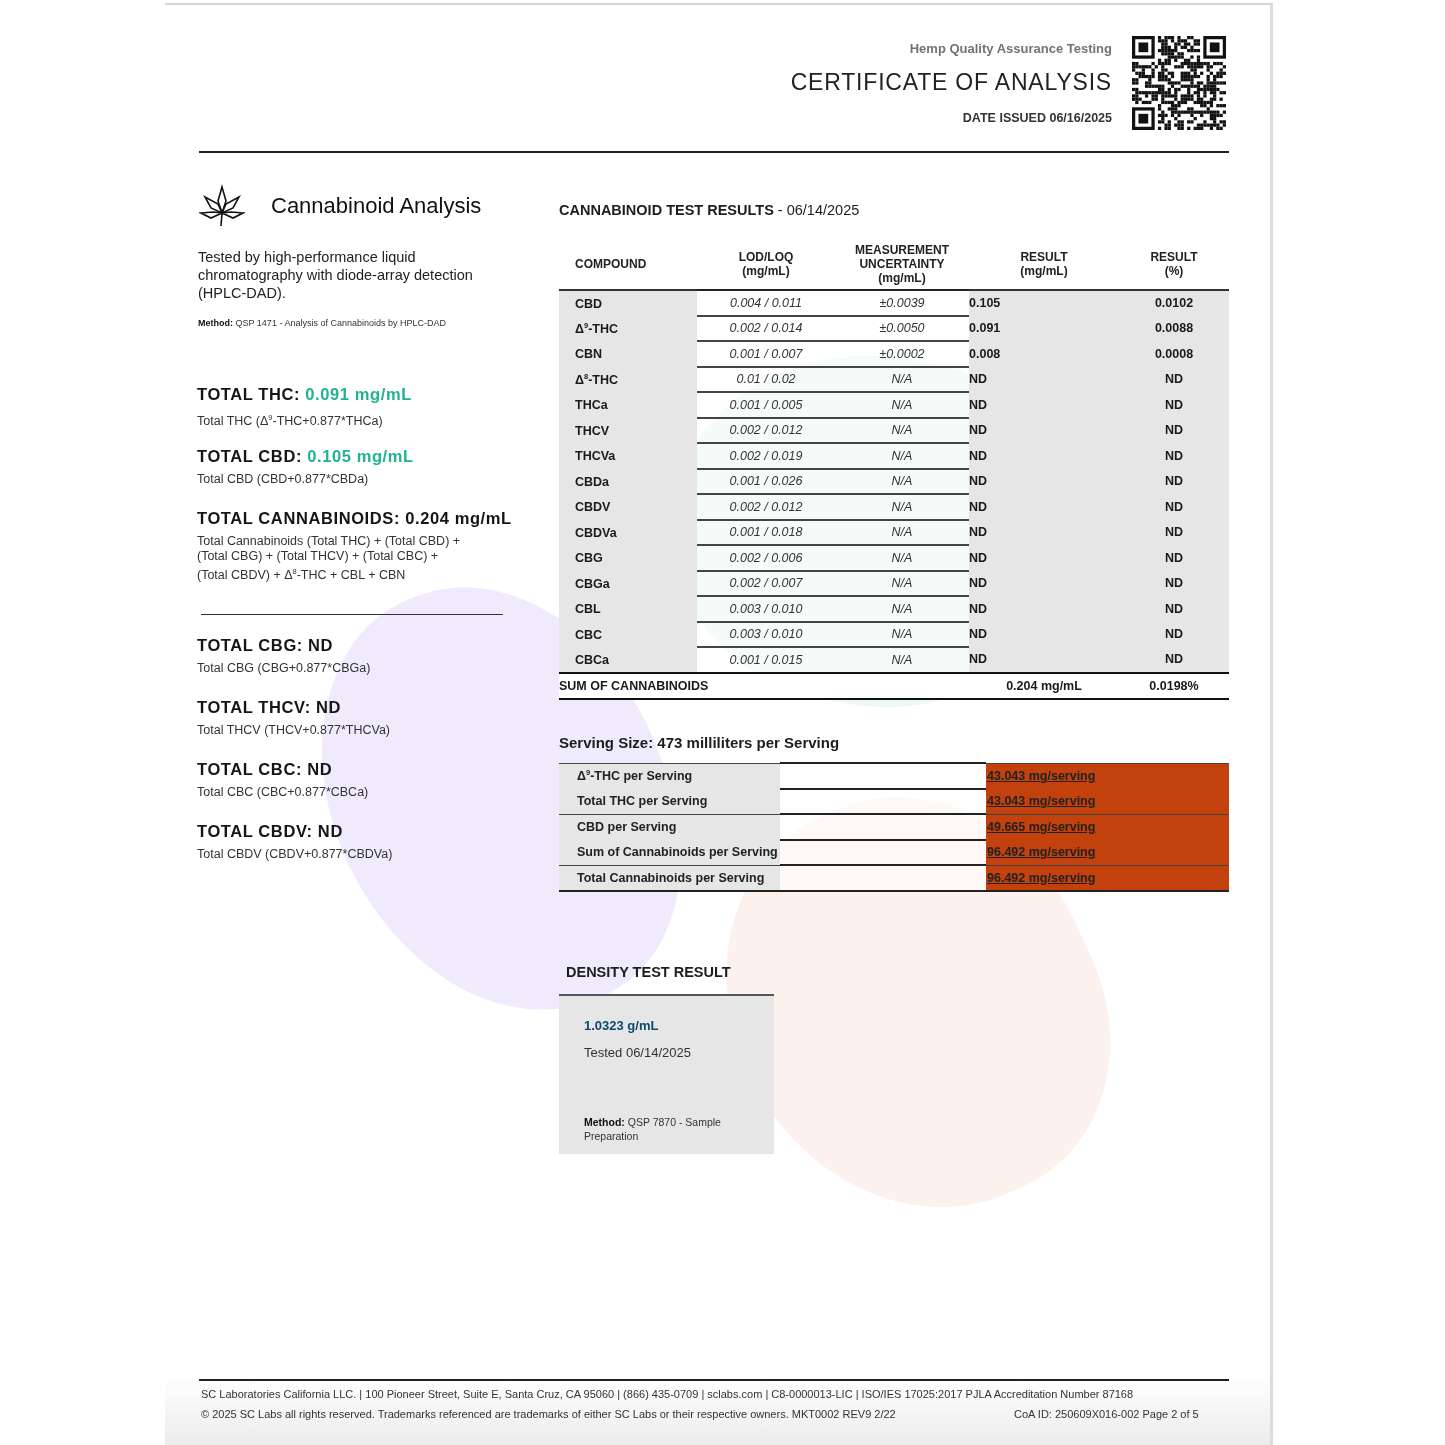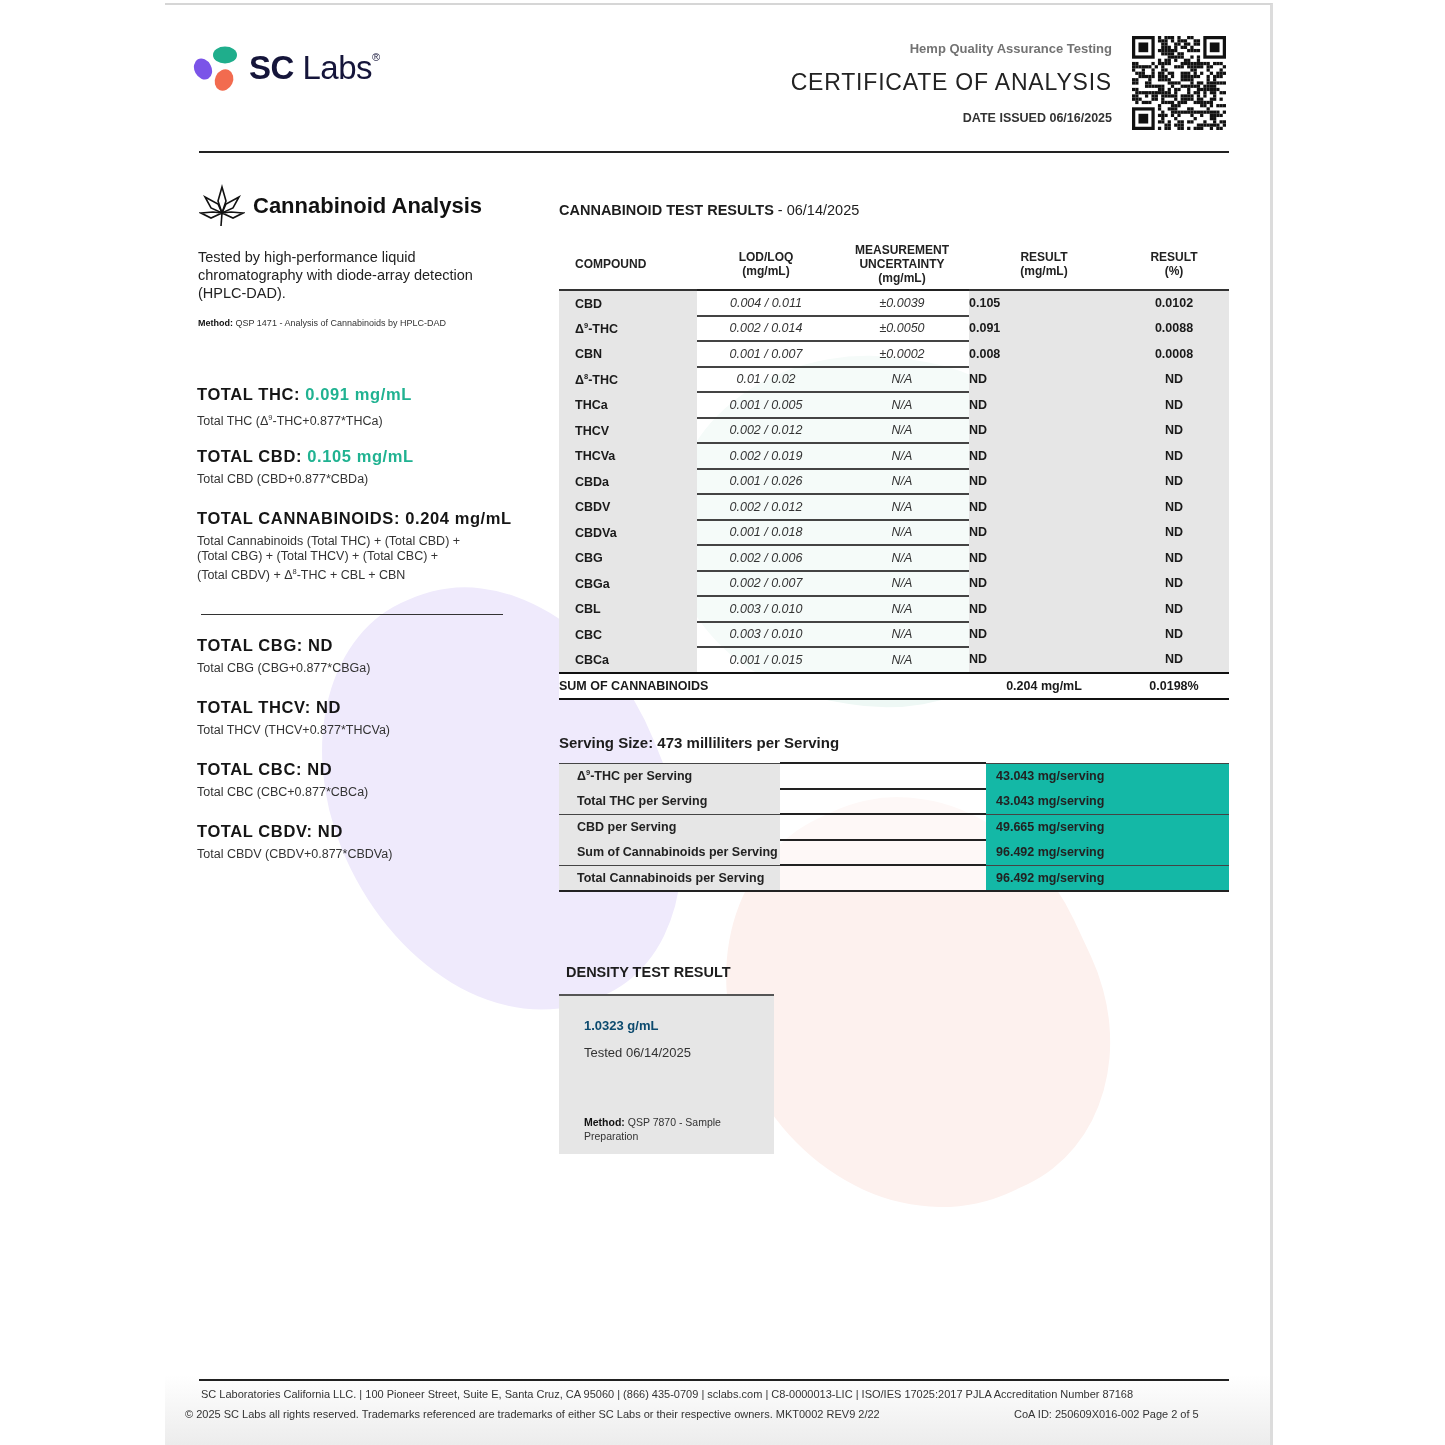--- a/index.html
+++ b/index.html
@@ -25,21 +25,21 @@
   .logo-text b { font-weight: 800; }
   .logo-reg { font-size: 11px; vertical-align: top; position: relative; top: 2px; }
   .hdr-sub { right: 158px; top: 36px; font-size: 13px; font-weight: bold; color: #737373; white-space: nowrap; }
   .hdr-title { right: 158px; top: 64px; font-size: 23px; color: #222; letter-spacing: 0.8px; white-space: nowrap; }
   .hdr-date { right: 158px; top: 106px; font-size: 12.5px; font-weight: bold; color: #333; white-space: nowrap; }
   .qr { left: 967px; top: 31px; width: 94px; height: 94px; }
   .hdr-rule { left: 34px; top: 146px; width: 1030px; height: 2px; background: #222; }
 
   
   .ca-title { left: 34px; top: 176px; height: 50px; display: flex; align-items: center; }
-  .ca-title span { font-size: 22px; font-weight: 700; color: #111; margin-left: 8px; }
+  .ca-title span { font-size: 22px; font-weight: 400; color: #111; margin-left: 26px; }
   .ca-desc { left: 33px; top: 243px; width: 320px; font-size: 14.5px; line-height: 18px; color: #222; }
   .method { left: 33px; top: 313px; font-size: 9px; color: #333; white-space: nowrap; }
   .method b { color: #111; }
 
   .total { left: 32px; font-size: 16.5px; font-weight: bold; letter-spacing: 0.6px; color: #151515; white-space: nowrap; }
   .total .val-green { color: #20b291; }
   .total-sub { left: 32px; font-size: 12.5px; color: #333; white-space: nowrap; line-height: 15px; }
   .left-rule { left: 36px; top: 609px; width: 302px; height: 1px; background: #333; }
 
   
@@ -59,56 +59,48 @@
   .tbl tr.sum td { background: #fff; border-top: 2px solid #111; border-bottom: 2px solid #111; font-weight: bold; height: 26px; font-size: 12.5px; }
   .tbl tr.sum td.s-label { }
   .tbl tr.sum td.s-v { text-align: center; }
 
   
   .serv-title { left: 394px; top: 729px; font-size: 15px; font-weight: 600; color: #1d1d1d; white-space: nowrap; }
   .serv { position: absolute; left: 394px; top: 757px; width: 670px; border-collapse: collapse; border-bottom: 2px solid #222; }
   .serv td { height: 25.5px; font-size: 12.5px; font-weight: bold; color: #222; vertical-align: middle; }
   .serv td.sv-label { background: #e6e6e6; width: 221px; padding-left: 18px; }
   .serv td.sv-mid { background: rgba(255,255,255,0.5); width: 206px; border-top: 2px solid #222; }
-  .serv td.sv-val { background: #14b8a6; padding-left: 10px; }
+  .serv td.sv-val { background: #c2410c; padding-left: 1px; text-decoration: underline; }
   .serv tr.grp td { border-top: 1.5px solid #444; }
   .serv tr.grp td.sv-mid { border-top: 2px solid #222; }
 
   
   .dens-title { left: 401px; top: 959px; font-size: 14.5px; font-weight: bold; color: #1d1d1d; white-space: nowrap; }
   .dens-box { left: 394px; top: 989px; width: 215px; height: 160px; background: #e6e6e6; border-top: 2px solid #555; }
   .dens-val { left: 25px; top: 22px; font-size: 13px; font-weight: bold; color: #0c4a6e; }
   .dens-date { left: 25px; top: 49px; font-size: 13px; color: #333; }
   .dens-method { left: 25px; top: 119px; font-size: 10.5px; line-height: 14px; color: #333; width: 180px; }
   .dens-method b { color: #111; }
 
   
   .foot-rule { left: 34px; top: 1374px; width: 1030px; height: 2px; background: #222; }
   .foot1 { left: 36px; top: 1383px; font-size: 11px; color: #333; white-space: nowrap; }
-  .foot2 { left: 20px; top: 1403px; font-size: 11px; color: #333; white-space: nowrap; }
+  .foot2 { left: 36px; top: 1403px; font-size: 11px; color: #333; white-space: nowrap; }
   .foot3 { left: 849px; top: 1403px; font-size: 11px; color: #333; white-space: nowrap; }
   sup { font-size: 0.6em; }
 </style>
 </head>
 <body>
 
 <div class="page">
   <div class="footer-fade"></div>
   <div class="blob blob-purple"></div>
   <div class="blob blob-green"></div>
   <div class="blob blob-red"></div>
 
-  <div class="abs logo">
-    <svg width="52" height="52" viewBox="0 0 52 52" style="position:absolute;left:0;top:0">
-      <ellipse cx="10" cy="26" rx="8.5" ry="11" transform="rotate(-28 10 26)" fill="#7b54e8"></ellipse>
-      <ellipse cx="32" cy="12" rx="12" ry="8.5" fill="#1fae8c"></ellipse>
-      <ellipse cx="31" cy="37" rx="9" ry="11" transform="rotate(25 31 37)" fill="#f26b4f"></ellipse>
-    </svg>
-    <div class="logo-text"><b>SC</b> <span>Labs</span><span class="logo-reg">®</span></div>
-  </div>
   <div class="abs hdr-sub">Hemp Quality Assurance Testing</div>
   <div class="abs hdr-title">CERTIFICATE OF ANALYSIS</div>
   <div class="abs hdr-date">DATE ISSUED 06/16/2025</div>
   <svg class="abs qr" viewBox="0 0 29 29" id="qr">
       <rect x="8" y="0" width="1" height="1" fill="#111"></rect>
       <rect x="10" y="0" width="1" height="1" fill="#111"></rect>
       <rect x="11" y="0" width="1" height="1" fill="#111"></rect>
       <rect x="12" y="0" width="1" height="1" fill="#111"></rect>
       <rect x="14" y="0" width="1" height="1" fill="#111"></rect>
       <rect x="17" y="0" width="1" height="1" fill="#111"></rect>

